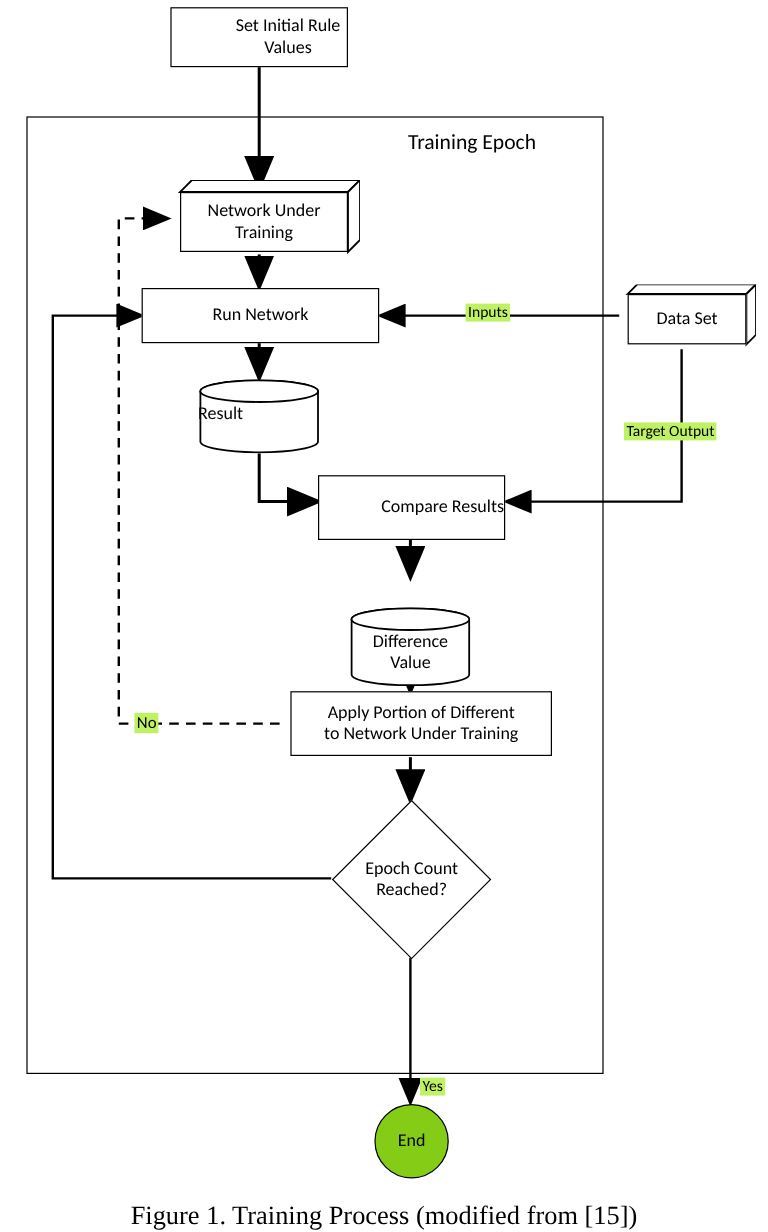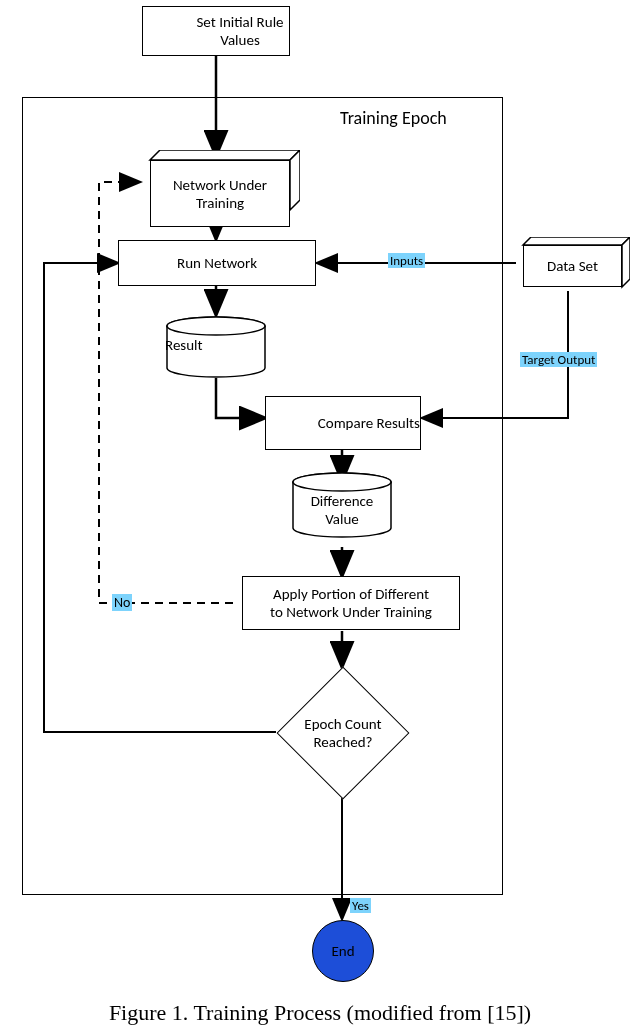--- a/index.html
+++ b/index.html
@@ -60,31 +60,31 @@
     text-align: center;
     font-size: 15px;
     line-height: 1.2;
     transform: rotate(-45deg);
     width: 100%;
     height: 100%;
   }
   .circle {
     position: absolute;
     border: 1.5px solid black;
-    background: #1d4ed8;
+    background: #84cc16;
     border-radius: 50%;
     display: flex;
     align-items: center;
     justify-content: center;
     font-size: 15px;
   }
   .label {
     position: absolute;
     font-size: 14px;
-    background: #7dd3fc;
+    background: #bef264;
     padding: 0 2px;
   }
   .frame-label {
     position: absolute;
     font-size: 18px;
   }
   .caption {
     position: absolute;
     font-family: "Times New Roman", serif;
     font-size: 22px;
@@ -141,21 +141,21 @@
     <path d="M568,291 L568,418 L423,418" stroke="black" stroke-width="2" fill="none" marker-end="url(#arrow)"></path>
 
     <path d="M233,603 L99,603 L99,182 L139,182" stroke="black" stroke-width="2" fill="none" stroke-dasharray="8,6" marker-end="url(#arrow)"></path>
   </svg>
 
   <div class="box3d" style="left:140px; top:150px; width:160px; height:65px;">
     <svg width="160" height="65" style="position:absolute;">
       <polygon points="10,10 150,10 160,0 20,0" fill="white" stroke="black" stroke-width="1.5"></polygon>
       <polygon points="150,10 160,0 160,50 150,60" fill="white" stroke="black" stroke-width="1.5"></polygon>
     </svg>
-    <div class="front" style="left:10px; top:10px; width:140px; height:67px;">
+    <div class="front" style="left:10px; top:10px; width:140px; height:50px;">
       <span style="white-space:pre-line;">Network Under
 Training</span>
     </div>
   </div>
 
   <div class="box" style="left:118px; top:240px; width:198px; height:46px;">
     <span>Run Network</span>
   </div>
 
   <div class="cylinder" style="left:165px; top:316px; width:102px; height:62px;">
@@ -164,21 +164,21 @@
       <path d="M2,10 L2,52 A49,9 0 0 0 100,52 L100,10" fill="white" stroke="black" stroke-width="1.5"></path>
       <ellipse cx="51" cy="10" rx="49" ry="9" fill="white" stroke="black" stroke-width="1.5"></ellipse>
     </svg>
     <div style="position:absolute; top:20px; width:100%; text-align:left; font-size:15px;">Result</div>
   </div>
 
   <div class="box" style="left:265px; top:396px; width:156px; height:54px;justify-content:flex-end;">
     <span>Compare Results</span>
   </div>
 
-  <div class="cylinder" style="left:291px; top:472px; width:102px; height:66px;">
+  <div class="cylinder" style="left:291px; top:506px; width:102px; height:66px;">
     <svg width="102" height="66">
       <ellipse cx="51" cy="10" rx="49" ry="9" fill="white" stroke="black" stroke-width="1.5"></ellipse>
       <path d="M2,10 L2,56 A49,9 0 0 0 100,56 L100,10" fill="white" stroke="black" stroke-width="1.5"></path>
       <ellipse cx="51" cy="10" rx="49" ry="9" fill="white" stroke="black" stroke-width="1.5"></ellipse>
     </svg>
     <div style="position:absolute; top:20px; width:100%; text-align:center; font-size:15px; white-space:pre-line;">Difference
 Value</div>
   </div>
 
   <div class="box" style="left:242px; top:576px; width:218px; height:54px;">

